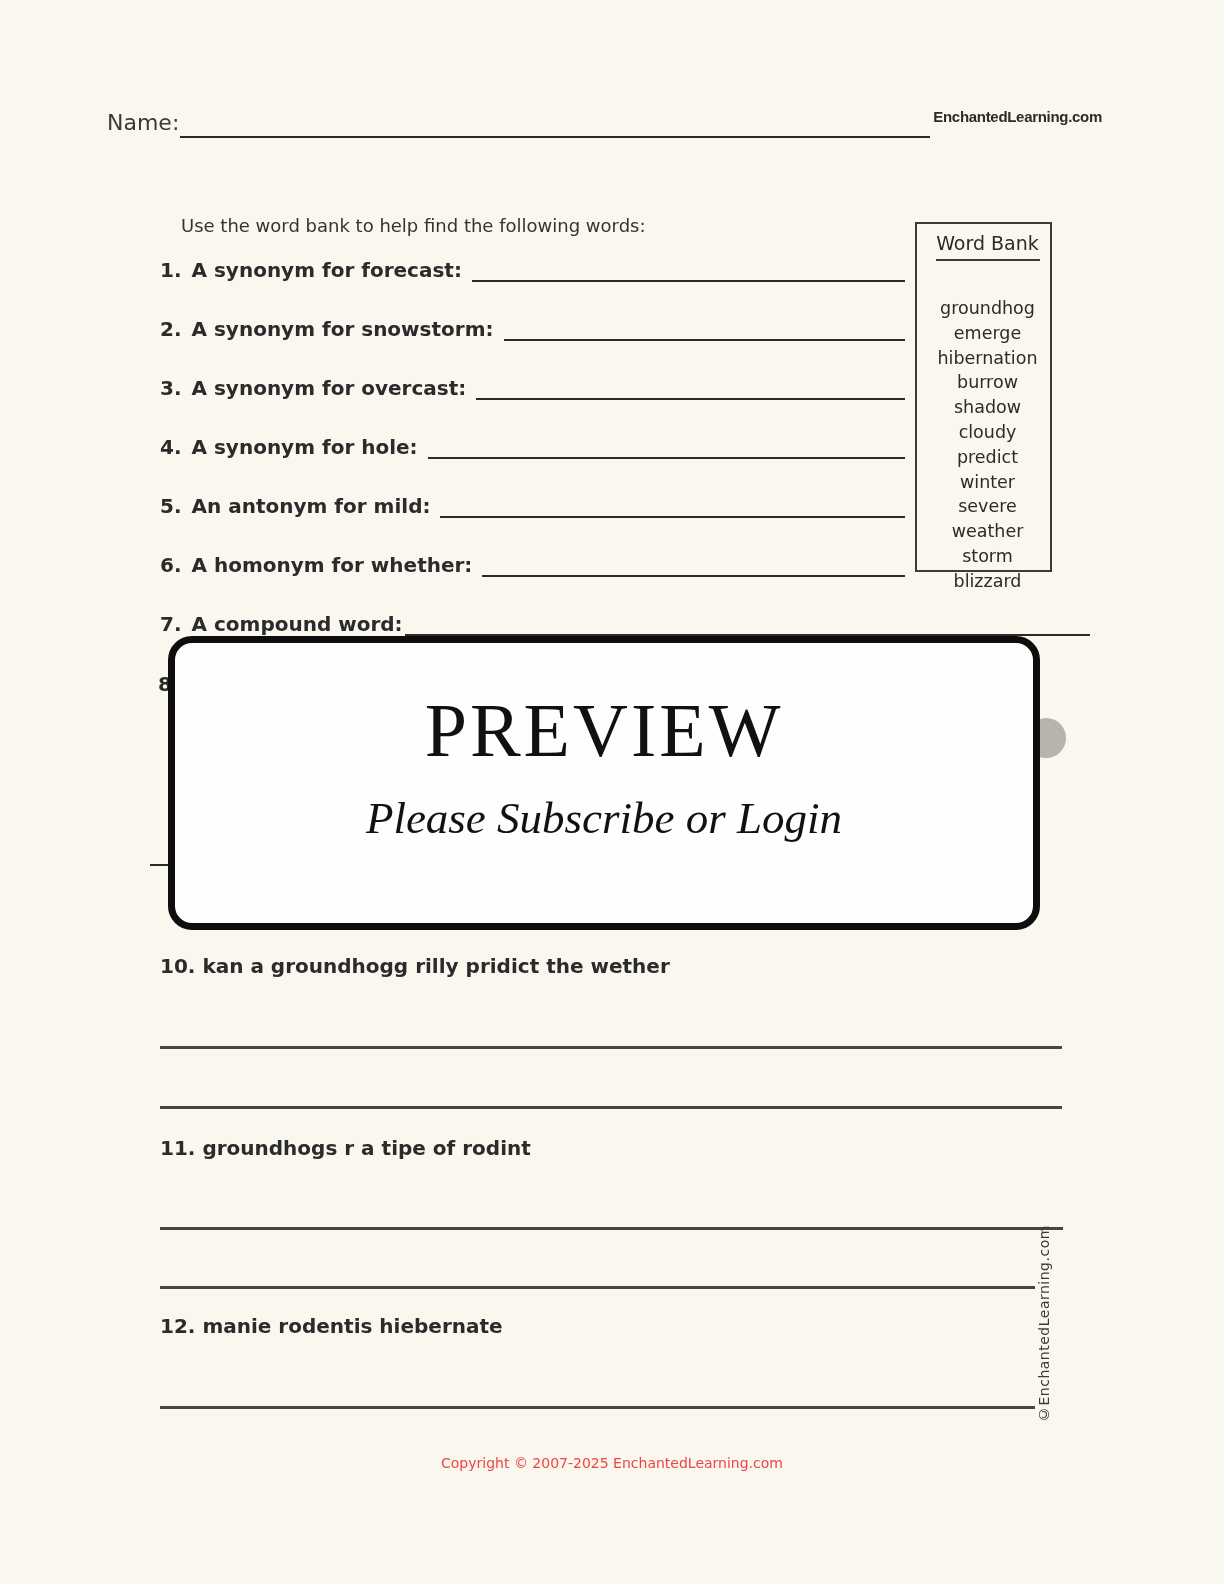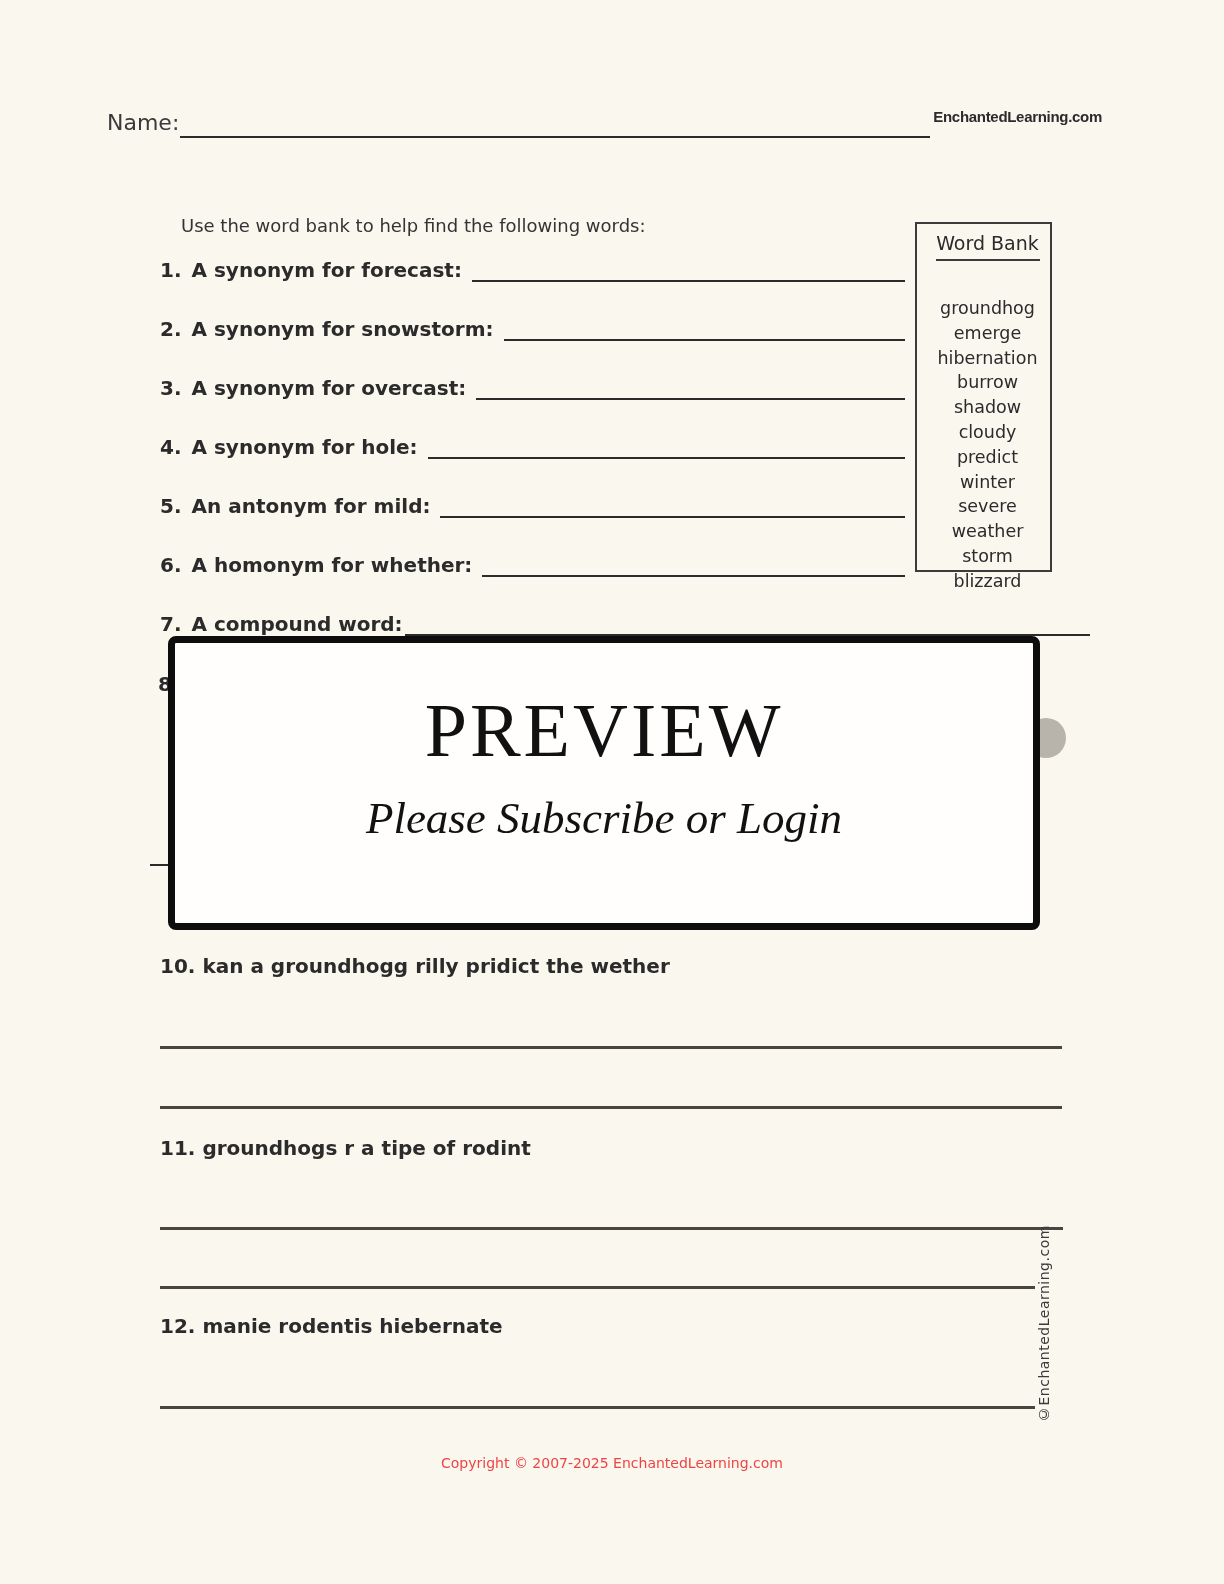--- a/index.html
+++ b/index.html
@@ -80,21 +80,21 @@
   }
   .remnant-blob{
     position:absolute;left:1026px;top:718px;width:40px;height:40px;
     border-radius:50%;background:#b8b4ab;z-index:1;
   }
   
   .preview-box{
     position:absolute;left:168px;top:636px;width:872px;height:294px;
     box-sizing:border-box;
     background:#fffefd;
-    border:7px solid #0d0d0d;border-radius:8px;
+    border:7px solid #0d0d0d;border-radius:24px;
     z-index:5;text-align:center;
   }
   .preview-title{
     margin-top:44px;
     font-family:"Liberation Serif","DejaVu Serif",serif;
     font-size:76px;color:#111;letter-spacing:3px;
   }
   .preview-subtitle{
     margin-top:18px;
     font-family:"Liberation Serif","DejaVu Serif",serif;

